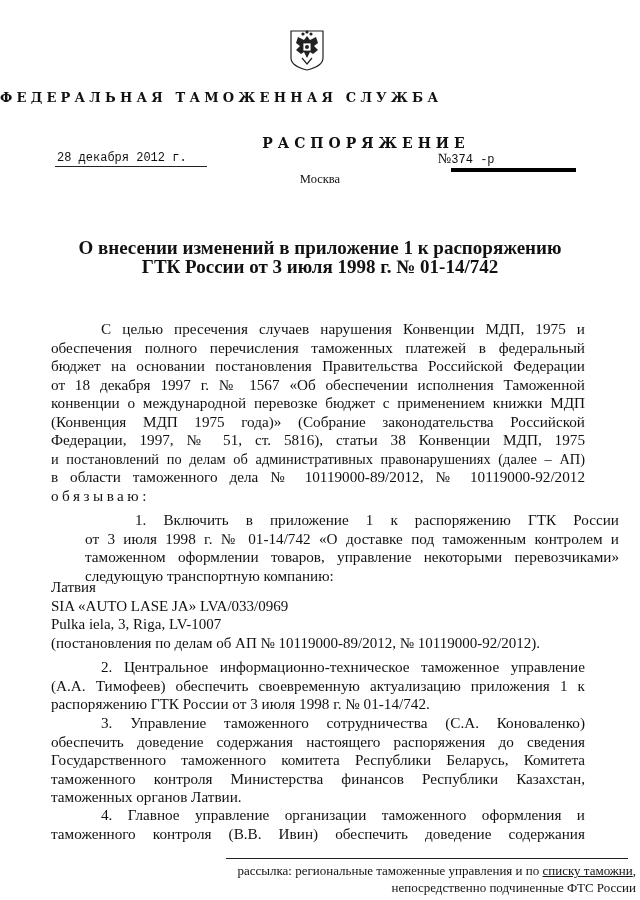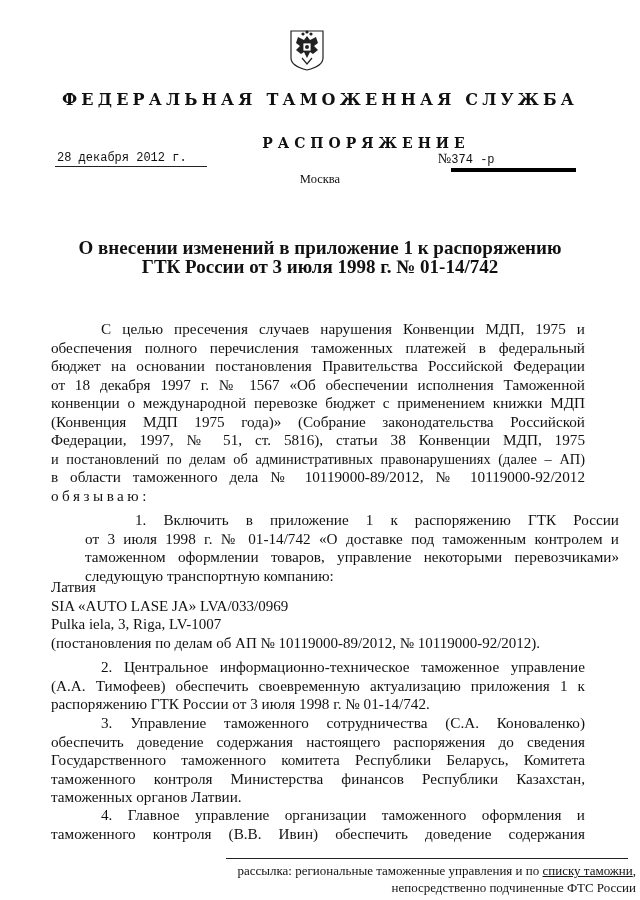--- a/index.html
+++ b/index.html
@@ -1,19 +1,19 @@
 <!DOCTYPE html>
 <html><head>
 <meta charset="utf-8">
 <style>
   html, body { margin:0; padding:0; background:#ffffff; }
   body { width:640px; height:900px; position:relative; overflow:hidden; color:#111; font-family:"Liberation Serif", "DejaVu Serif", serif; }
   .abs { position:absolute; }
   .emblem { left:288px; top:28px; width:38px; height:44px; }
-  .agency { left:0; width:640px; top:90px; text-align:center; font-family:"DejaVu Serif", serif; font-weight:bold; font-size:16px; letter-spacing:4.2px; }
+  .agency { left:0; width:640px; top:90px; text-align:left; font-family:"DejaVu Serif", serif; font-weight:bold; font-size:13px; letter-spacing:4.2px; }
   .doctype { left:0; width:640px; top:135px; text-align:center; font-family:"DejaVu Serif", serif; font-weight:bold; font-size:14px; letter-spacing:5px;padding-left:46px; }
   .date { left:55px; top:151px; width:150px; font-family:"Liberation Mono", monospace; font-size:12px; border-bottom:1px solid #222; padding-left:2px; height:15px; line-height:15px; }
   .num { left:438px; top:151px; width:146px; font-family:"Liberation Mono", monospace; font-size:12px; height:15px; line-height:15px; }
   .num .n { font-family:"Liberation Serif", serif; font-size:14px; }
   .num .v { border-bottom:4px solid #000000; display:inline-block; width:125px; }
   .city { left:0; width:640px; top:172px; text-align:center; font-size:12.5px; }
   .title { left:60px; width:520px; top:238px; text-align:center; font-weight:bold; font-size:19px; line-height:19px; }
   .body { left:51px; width:534px; font-size:15.2px; line-height:18.5px; text-align:justify; }
   .line { display:block; text-align:justify; text-align-last:justify; white-space:nowrap; }
   .last { text-align-last:left; }

